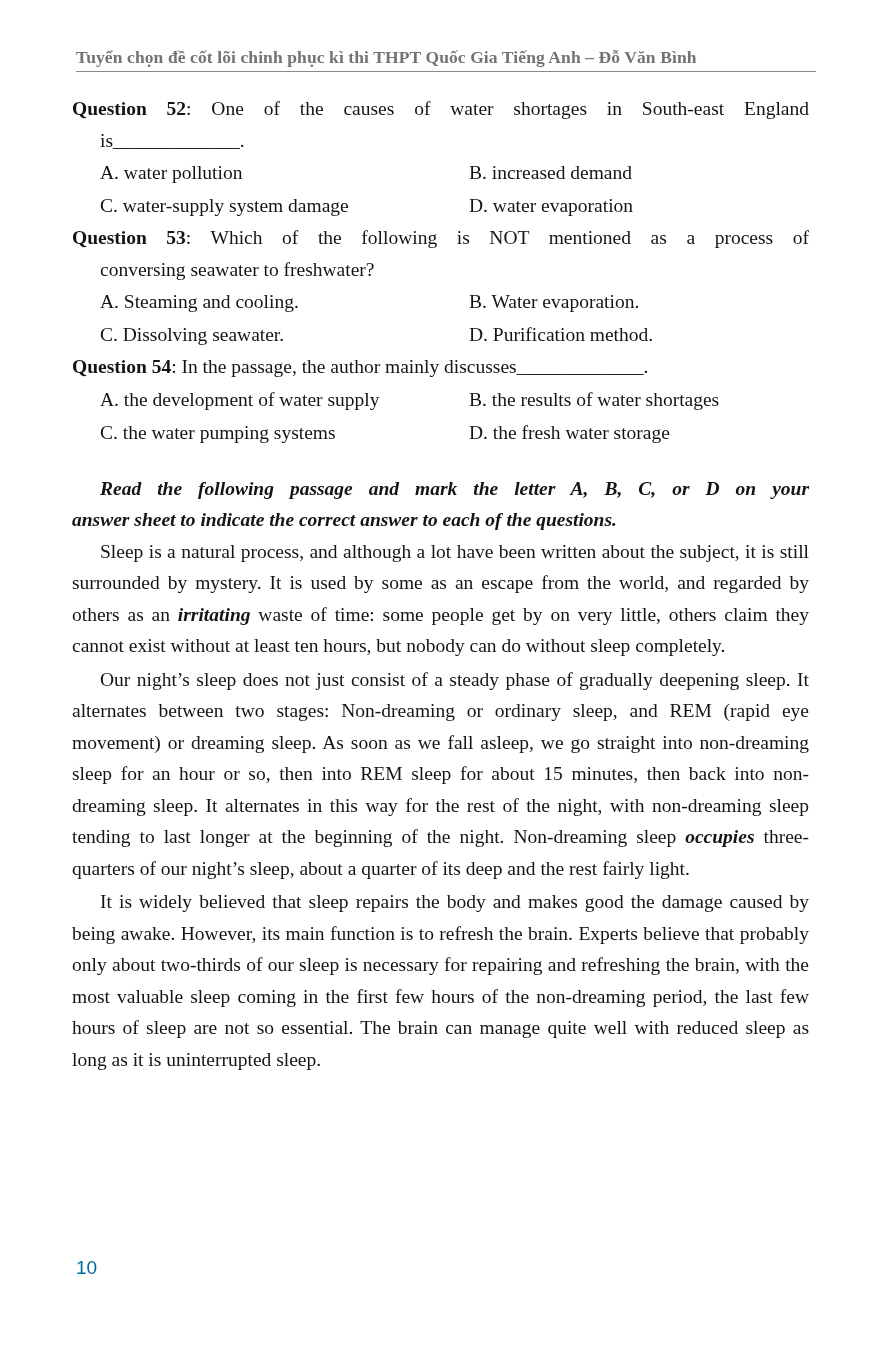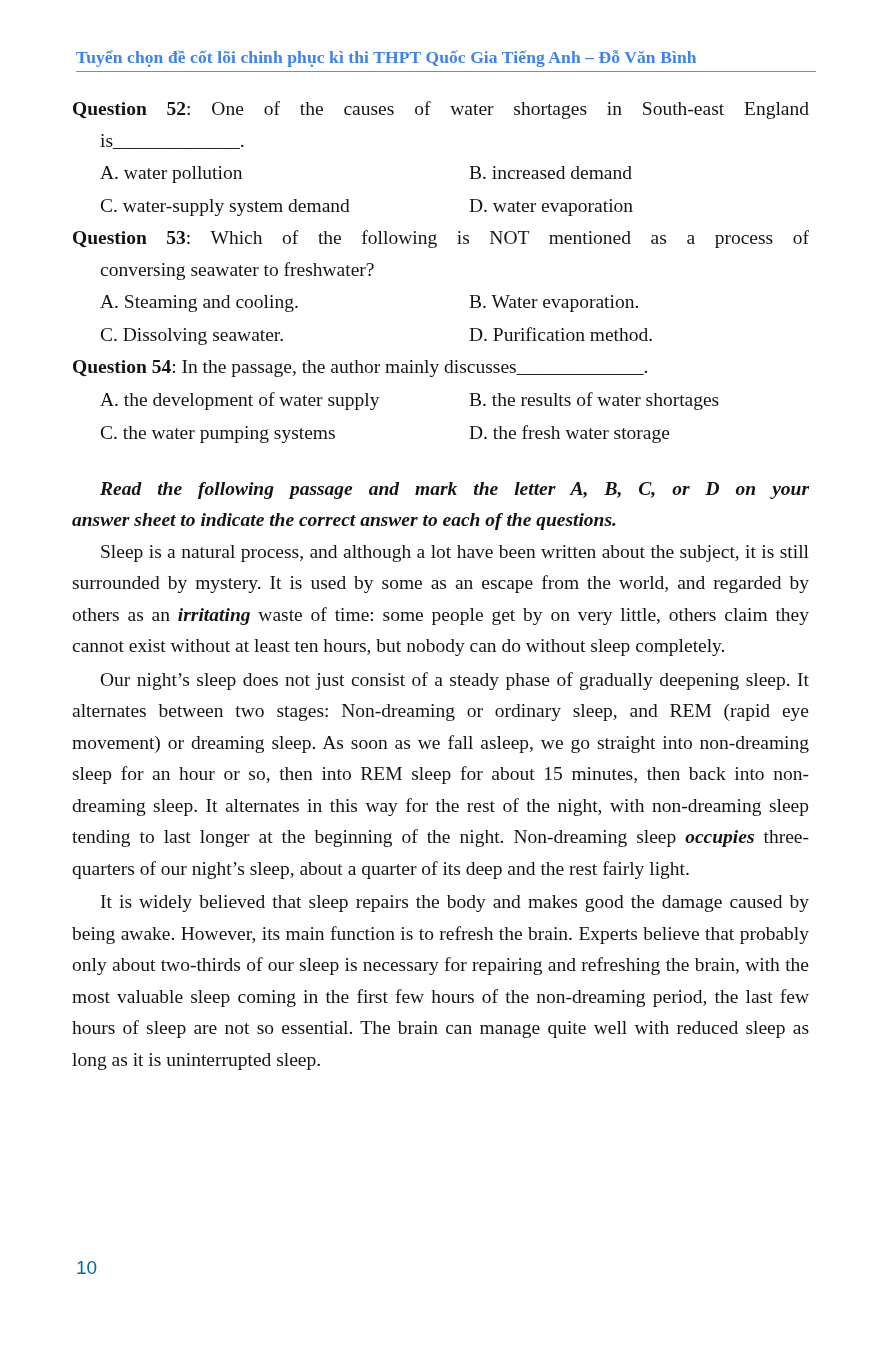--- a/index.html
+++ b/index.html
@@ -3,21 +3,21 @@
   <meta charset="utf-8">
   <style>
     html, body { margin: 0; padding: 0; background: #ffffff; }
     body {
       width: 889px; height: 1346px; position: relative; overflow: hidden;
       font-family: "Liberation Serif", "DejaVu Serif", serif;
       color: #141414;
     }
     .header {
       position: absolute; left: 76px; top: 47px; width: 740px;
-      font-size: 17.5px; color: #3b82f6; font-weight: bold;
+      font-size: 17.5px; color: #737373; font-weight: bold;
       letter-spacing: 0.1px;
       padding-bottom: 3px;
       border-bottom: 1.5px solid #8a8a8a;
       white-space: nowrap;
     }
     .content {
       position: absolute; left: 72px; top: 93px; width: 737px;
       font-size: 19.5px; line-height: 31.5px;
     }
     .q-line { text-align: justify; text-align-last: justify; }
@@ -48,21 +48,21 @@
 <div class="header">Tuyển chọn đề cốt lõi chinh phục kì thi THPT Quốc Gia Tiếng Anh – Đỗ Văn Bình</div>
 
 <div class="content">
 
   <div>
     <div class="q-line"><span class="qlabel">Question 52</span><span>: One of the causes of water shortages in South-east England</span></div>
     <div class="q-line last q-indent">is_____________.</div>
     <div class="opts">
       <div class="opt"><span>A.</span><span> water pollution</span></div>
       <div class="opt"><span>B.</span><span> increased demand</span></div>
-      <div class="opt"><span>C.</span><span> water-supply system demand</span></div>
+      <div class="opt"><span>C.</span><span> water-supply system damage</span></div>
       <div class="opt"><span>D.</span><span> water evaporation</span></div>
     </div>
   </div>
 
   <div>
     <div class="q-line"><span class="qlabel">Question 53</span><span>: Which of the following is NOT mentioned as a process of</span></div>
     <div class="q-line last q-indent">conversing seawater to freshwater?</div>
     <div class="opts">
       <div class="opt"><span>A.</span><span> Steaming and cooling.</span></div>
       <div class="opt"><span>B.</span><span> Water evaporation.</span></div>

